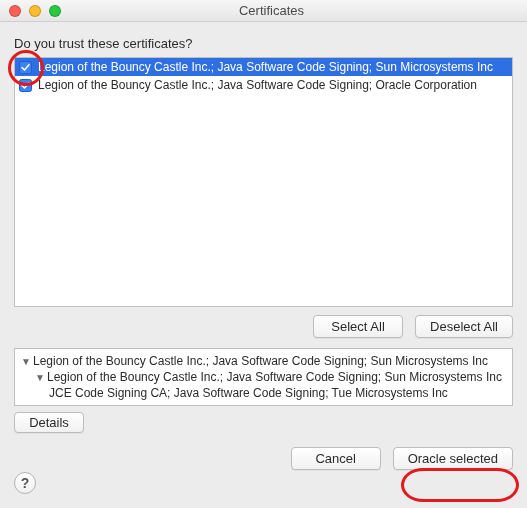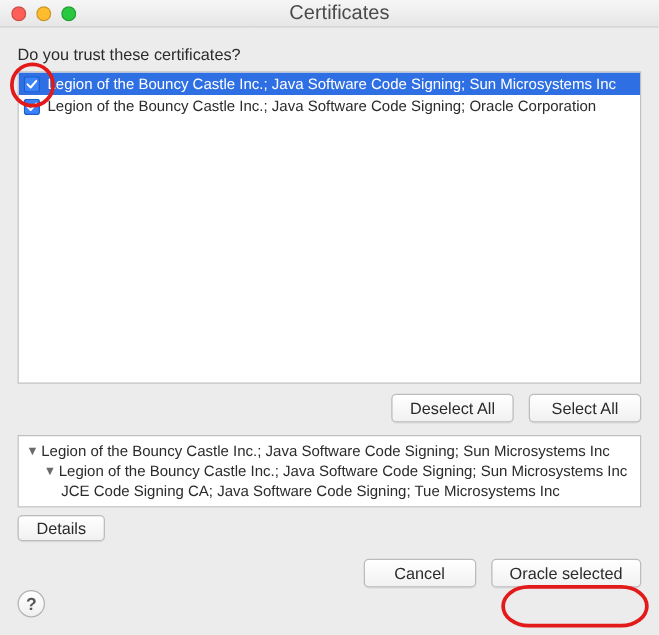--- a/index.html
+++ b/index.html
@@ -21,21 +21,21 @@
     align-items: center;
     position: relative;
   }
   .traffic { display: flex; gap: 8px; padding-left: 9px; }
   .tl { width: 12px; height: 12px; border-radius: 50%; border: 0.5px solid rgba(0,0,0,0.2); }
   .tl.red { background: #ff5f57; }
   .tl.yellow { background: #febc2e; }
   .tl.green { background: #28c840; }
   .titlebar .title {
     position: absolute; left:16px; right:0; text-align:center;
-    font-size: 16px; color:#4a4a4a;
+    font-size: 13px; color:#4a4a4a;
     pointer-events:none;
   }
   .content { padding: 10px 14px 14px 14px; }
   .prompt { margin: 4px 0 6px 0; }
   .listbox {
     background: #fff;
     border: 1px solid #bfbfbf;
     height: 250px;
     overflow: auto;
   }
@@ -124,22 +124,22 @@
         <svg width="13" height="13">
             <rect x="0.5" y="0.5" width="12" height="12" rx="2" fill="#3b82f6" stroke="#1d5fd0"></rect>
             <path d="M3 6.5 L5.5 9 L10 3.8" stroke="#fff" stroke-width="1.6" fill="none" stroke-linecap="round" stroke-linejoin="round"></path>
           </svg>
       </span>
       <span>Legion of the Bouncy Castle Inc.; Java Software Code Signing; Oracle Corporation</span>
     </div>
   </div>
 
   <div class="btnrow">
+    <button class="mac">Select All</button>
     <button class="mac">Deselect All</button>
-    <button class="mac">Select All</button>
   </div>
 
   <div class="detailbox">
     <div class="tree-row">
       <span class="disclosure">▼</span>
       <span>Legion of the Bouncy Castle Inc.; Java Software Code Signing; Sun Microsystems Inc</span>
     </div>
     <div class="tree-row ind1">
       <span class="disclosure">▼</span>
       <span>Legion of the Bouncy Castle Inc.; Java Software Code Signing; Sun Microsystems Inc</span>

